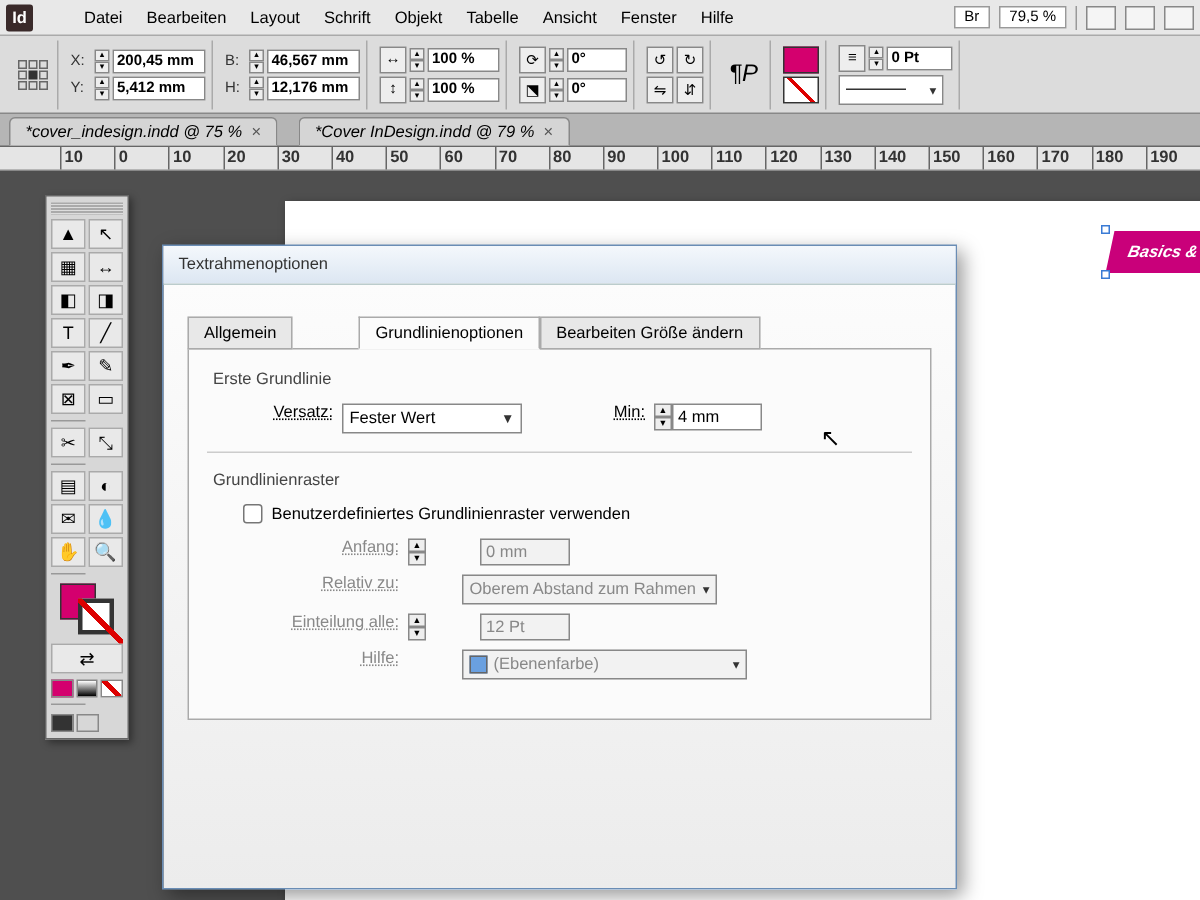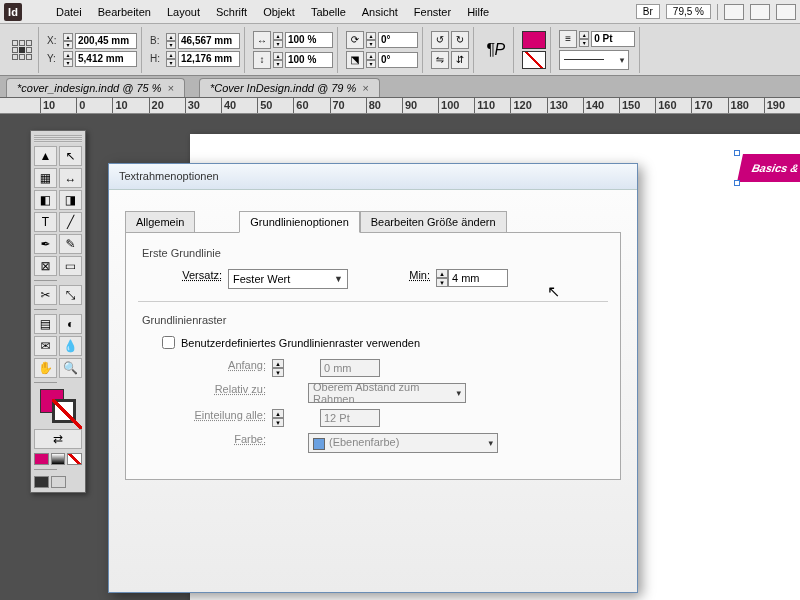--- a/index.html
+++ b/index.html
@@ -403,37 +403,37 @@
           <div class="numfield">
               <div class="spinner">
                 <div>▴</div>
                 <div>▾</div>
               </div>
           <input disabled="" value="0 mm" style="">
             </div>
         </div>
         <div class="form-row">
           <label class="w1">Relativ zu:</label>
-          <div class="combo" style="width:158px">
+          <div class="combo" style="width:170px">
             <span>Oberem Abstand zum Rahmen</span>
               <span class="arrow">▾</span>
           </div>
         </div>
         <div class="form-row">
           <label class="w1">Einteilung alle:</label>
           <div class="numfield">
               <div class="spinner">
                 <div>▴</div>
                 <div>▾</div>
               </div>
           <input disabled="" value="12 Pt" style="">
             </div>
         </div>
         <div class="form-row">
-          <label class="w1">Farbe:</label>
+          <label class="w1">Hilfe:</label>
           <div class="combo" style="width:190px">
             <span><span class="swatch-mini"></span><span>(Ebenenfarbe)</span></span>
               <span class="arrow">▾</span>
           </div>
         </div>
       </div>
 
     </div>
   </div>
 </div>

